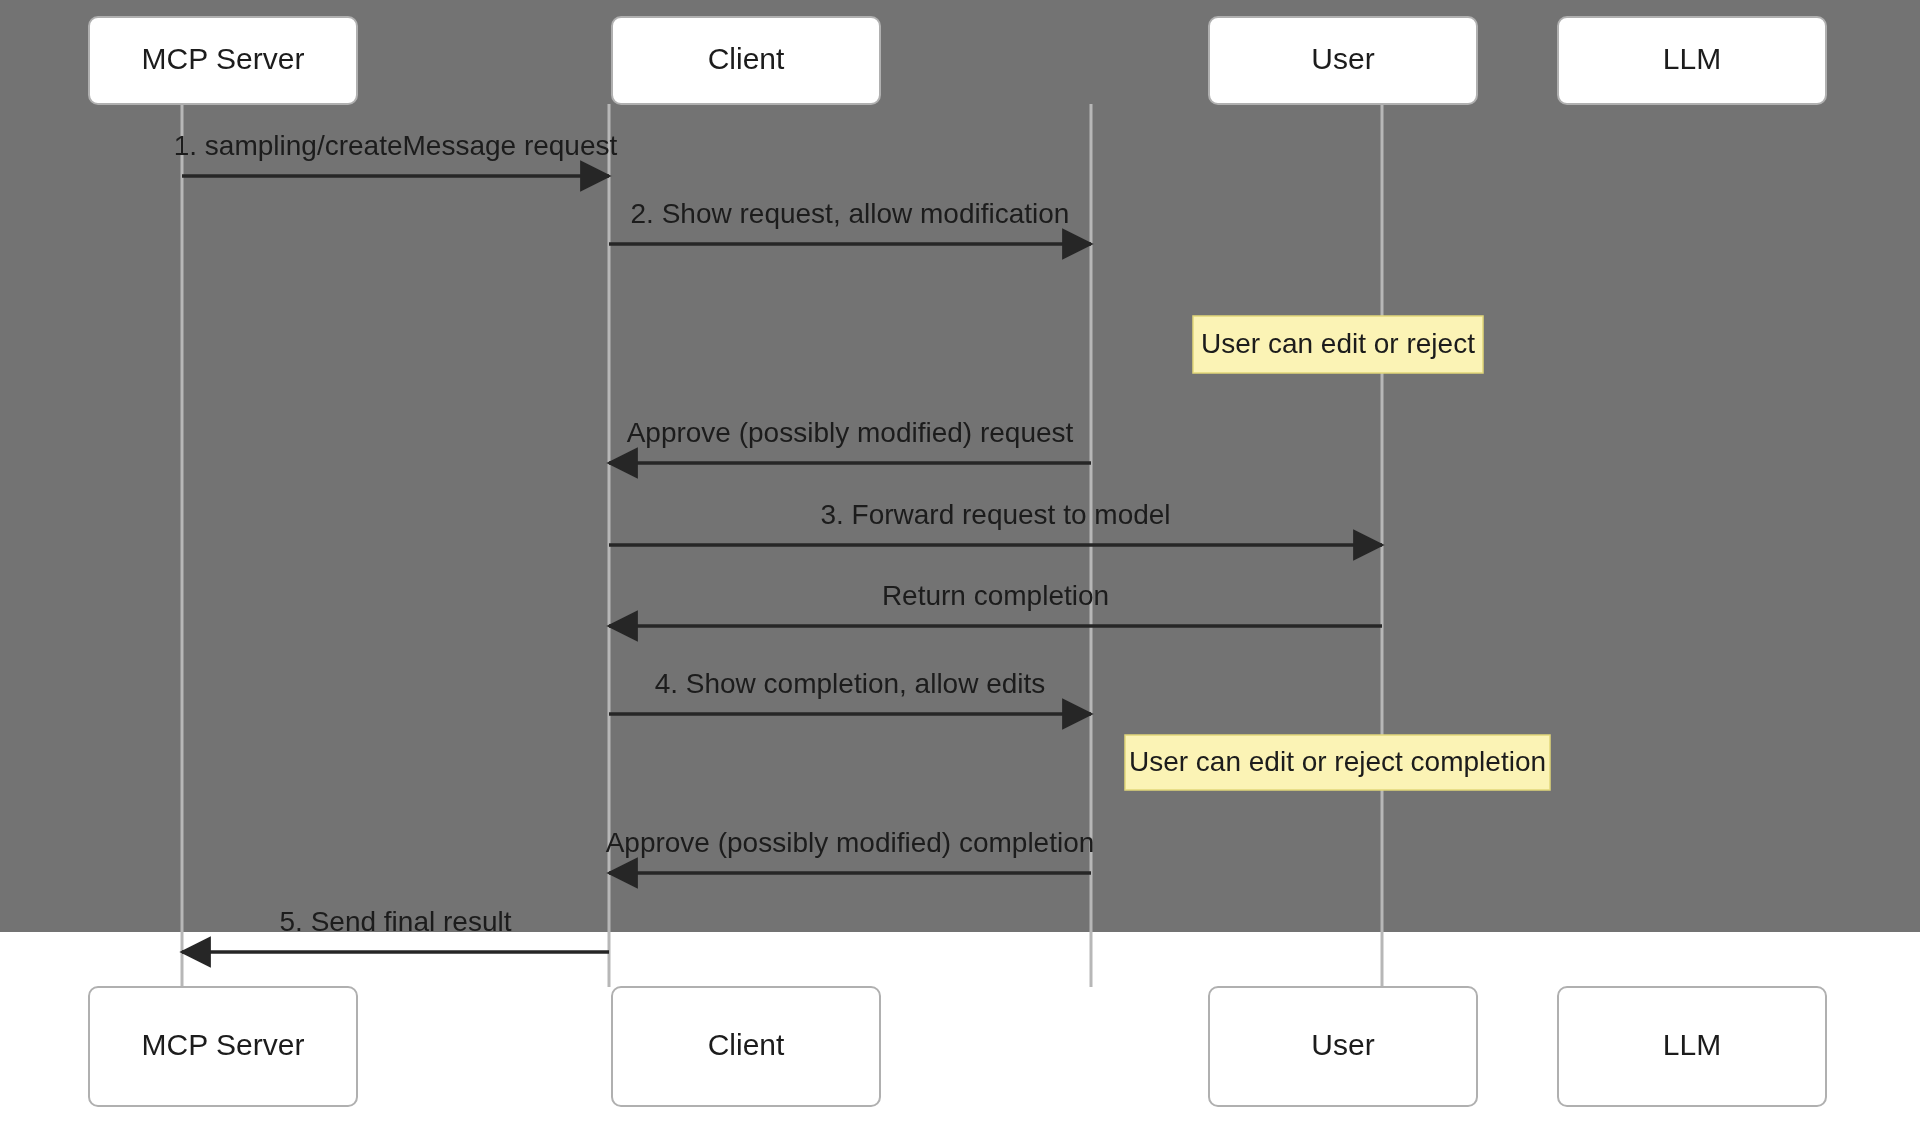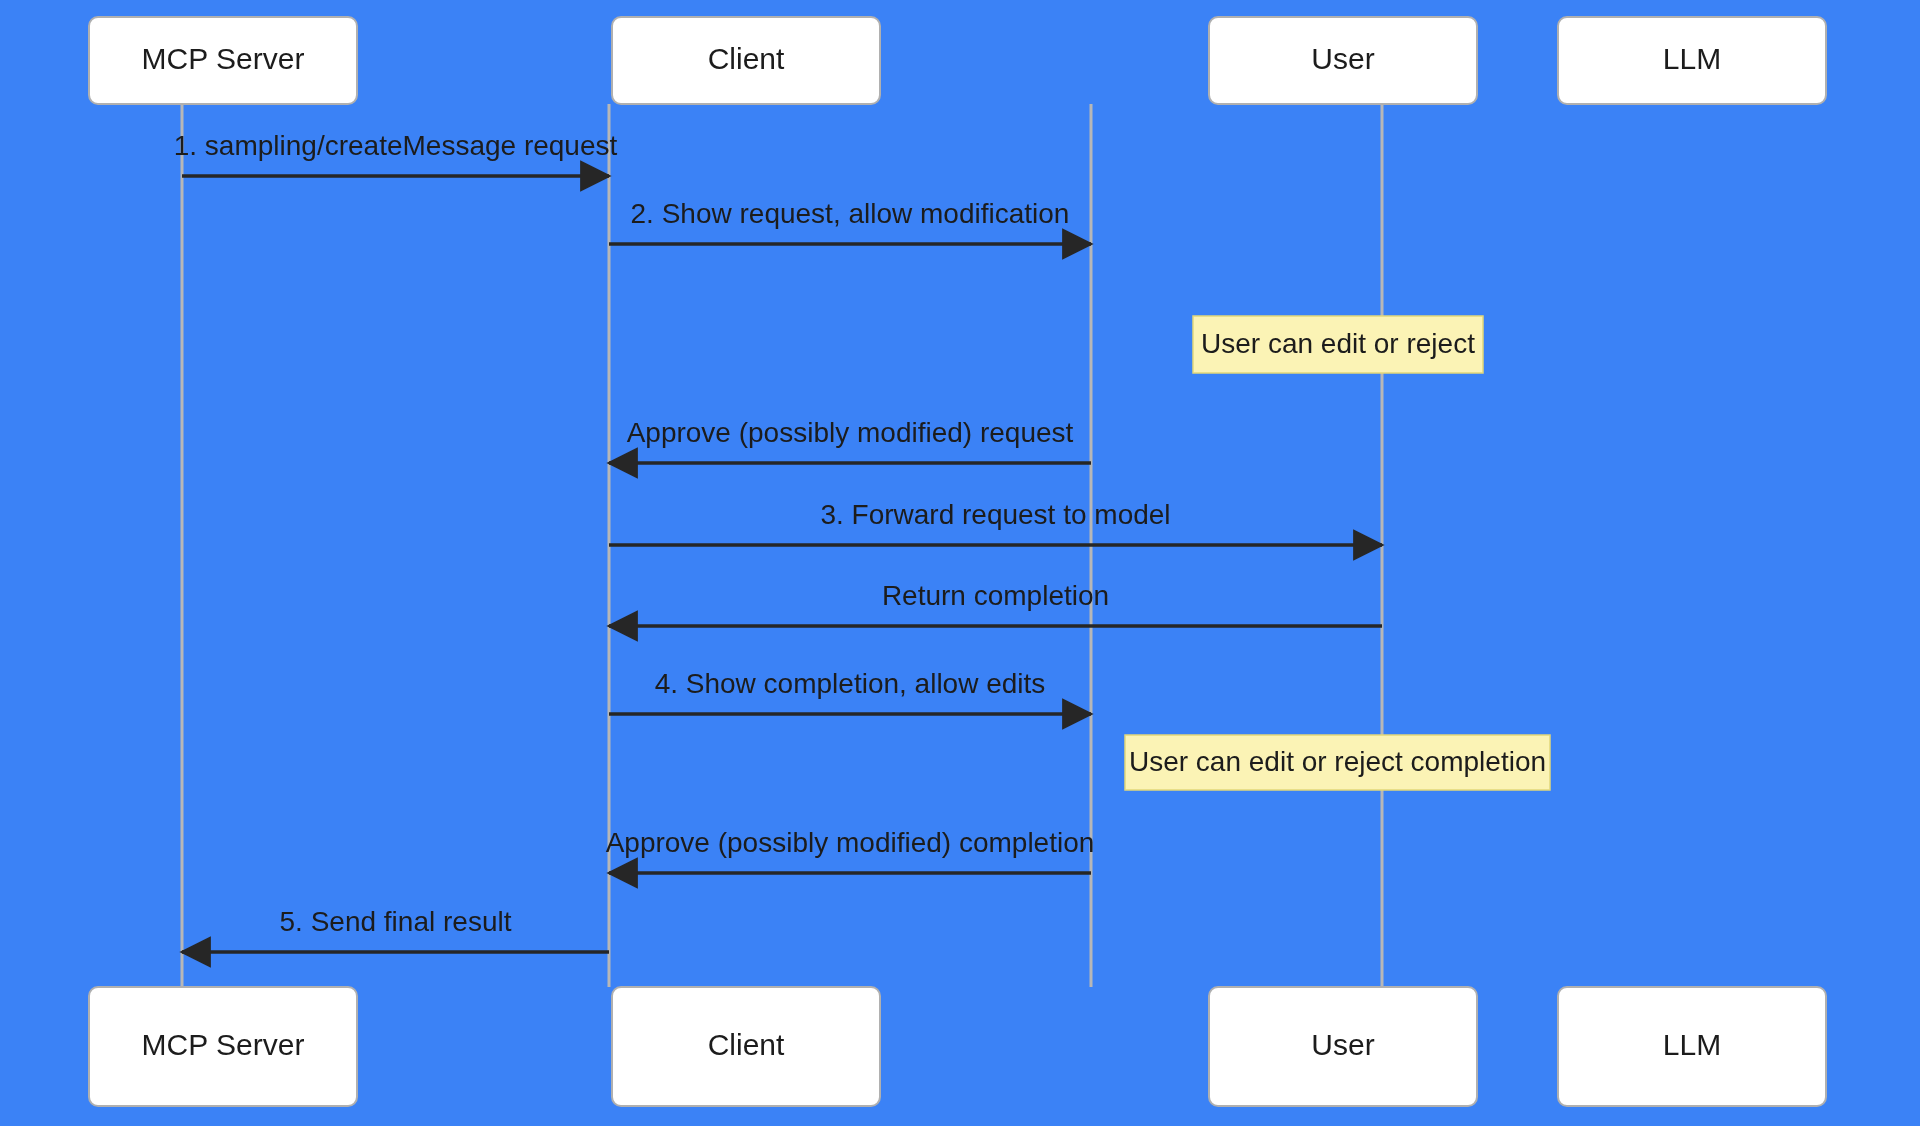--- a/index.html
+++ b/index.html
@@ -10,22 +10,22 @@
   }
   body {
     font-family: "Liberation Sans", sans-serif;
     width: 1920px;
     height: 1126px;
     overflow: hidden;
   }
   #diagram-root {
     position: relative;
     width: 1920px;
-    height: 1126px;
-    background: #3b82f6;
+    height: 932px;
+    background: #737373;
   }
   svg.diagram-canvas {
     position: absolute;
     left: 0;
     top: 0;
     width: 1920px;
     height: 1126px;
     display: block;
   }
   .actor-box-rect {

